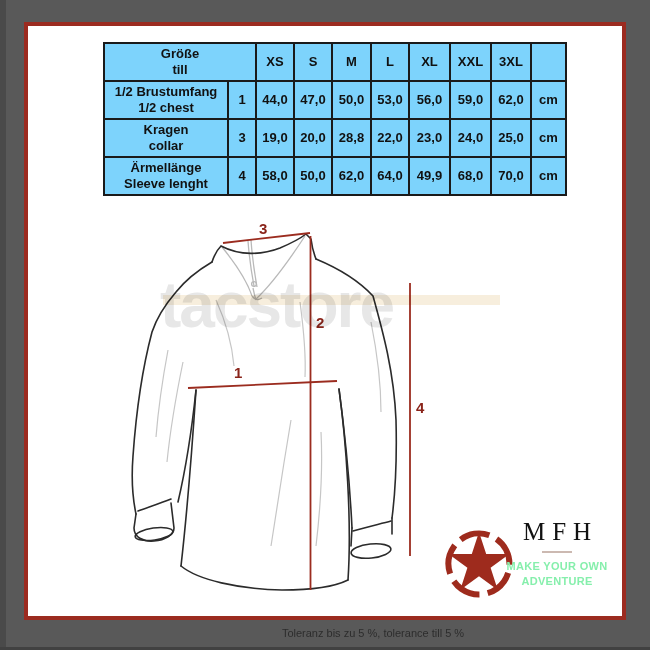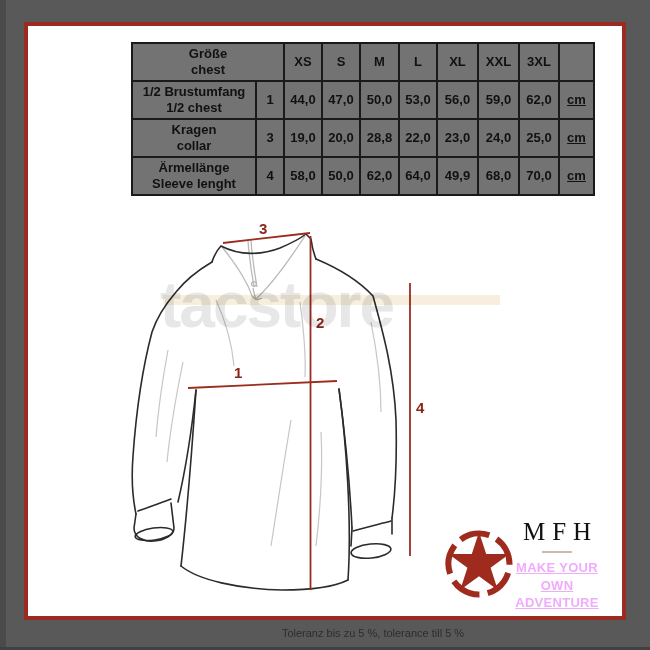--- a/index.html
+++ b/index.html
@@ -2,52 +2,52 @@
 <html><head>
 <meta charset="utf-8">
 <style>
   html,body{margin:0;padding:0;}
   body{width:650px;height:650px;position:relative;font-family:"Liberation Sans",sans-serif;background:#595959;overflow:hidden;}
   .frame{position:absolute;inset:0;background:#595959;}
   .edge-left{position:absolute;left:0;top:0;width:6px;height:650px;background:#4a4a4a;}
   .edge-bottom{position:absolute;left:0;bottom:0;width:650px;height:3px;background:#414141;}
   .white-area{position:absolute;left:24px;top:22px;width:602px;height:598px;box-sizing:border-box;background:#ffffff;border:4px solid #9b2b20;}
   
-  table.size-table{position:absolute;left:103px;top:42px;border-collapse:collapse;table-layout:fixed;background:#737373;margin-left:28px;}
+  table.size-table{position:absolute;left:103px;top:42px;border-collapse:collapse;table-layout:fixed;background:#7dd3fc;}
   table.size-table td{border:2px solid #1a1a1a;height:36px;padding:0;font-size:13px;font-weight:600;color:#111;text-align:center;vertical-align:middle;line-height:1.25;}
   td.lbl{width:122px;text-align:left;padding-left:6px;}
   td.mk{width:26px;}
   td.c0{width:36px}td.c1{width:36px}td.c2{width:37px}td.c3{width:36px}td.c4{width:39px}td.c5{width:39px}td.c6{width:38px}
-  td.unit{width:33px;text-decoration:underline;}
+  td.unit{width:33px;}
   td .l2{display:block;}
   
   svg.shirt{position:absolute;left:95px;top:220px;}
   .band{position:absolute;left:163px;top:295px;width:337px;height:10px;background:#f7eedd;mix-blend-mode:multiply;}
   .watermark{position:absolute;left:160px;top:268px;font-size:64px;font-weight:bold;letter-spacing:-2px;color:#e7e7e7;mix-blend-mode:multiply;white-space:nowrap;pointer-events:none;}
   
   .logo-star{position:absolute;left:443px;top:528px;}
   .logo-text{position:absolute;left:500px;top:518px;width:114px;text-align:center;}
   .brand{font-family:"Liberation Serif",serif;font-weight:400;font-size:25px;letter-spacing:7px;color:#111;margin-left:7px;}
   .brand-rule{width:30px;height:2px;background:#ccb9b1;margin:5px auto 6px auto;}
-  .tagline{font-size:13px;font-weight:700;color:#f0abfc;line-height:1.35;letter-spacing:.3px;text-decoration:underline;}
+  .tagline{font-size:11px;font-weight:700;color:#86efac;line-height:1.35;letter-spacing:.3px;}
   
   .footer-bar{position:absolute;left:0;top:627px;width:650px;text-align:center;font-size:11px;color:#2d2d2d;padding-left:48px;}
 </style>
 </head>
 <body>
 
 <div class="frame">
   <div class="white-area"></div>
 
   <table class="size-table">
     <tbody>
         <tr>
       <td class="lbl" colspan="2">
         <span class="l2">Größe</span>
-        <span class="l2">chest</span>
+        <span class="l2">till</span>
       </td>
       <td class="c0">XS</td>
       <td class="c1">S</td>
       <td class="c2">M</td>
       <td class="c3">L</td>
       <td class="c4">XL</td>
       <td class="c5">XXL</td>
       <td class="c6">3XL</td>
       <td class="unit"></td>
     </tr>

